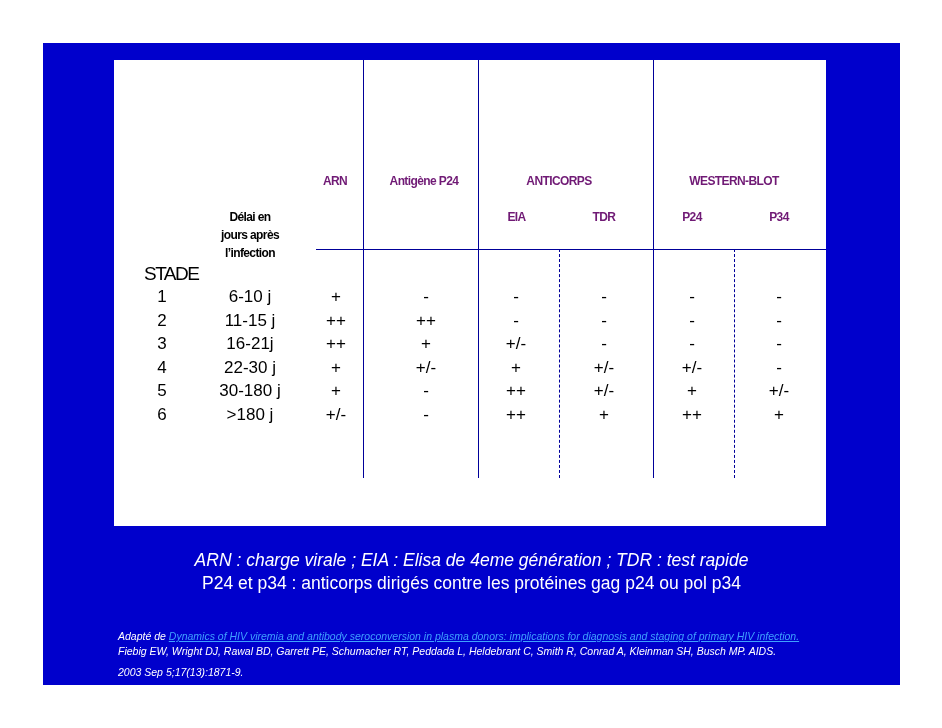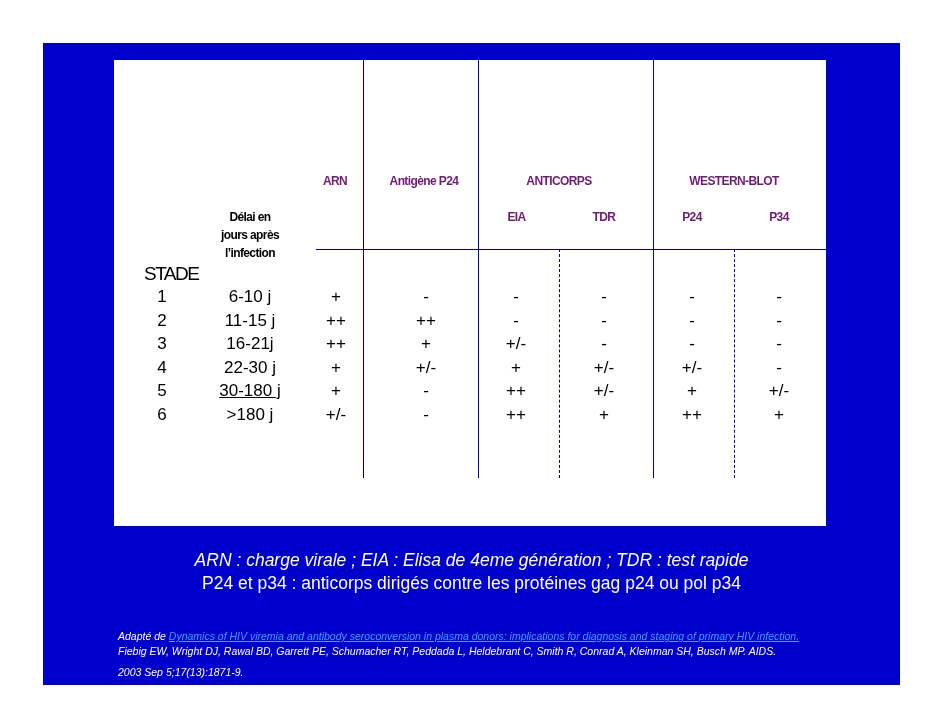--- a/index.html
+++ b/index.html
@@ -87,21 +87,21 @@
       <span class="cell" style="left:136px;">22-30 j</span>
       <span class="cell" style="left:222px;">+</span>
       <span class="cell" style="left:312px;">+/-</span>
       <span class="cell" style="left:402px;">+</span>
       <span class="cell" style="left:490px;">+/-</span>
       <span class="cell" style="left:578px;">+/-</span>
       <span class="cell" style="left:665px;">-</span>
     </div>
     <div class="row">
       <span class="cell" style="left:48px;">5</span>
-      <span class="cell" style="left:136px;text-decoration:underline;">30-180 j</span>
+      <span class="cell" style="left:136px;">30-180 j</span>
       <span class="cell" style="left:222px;">+</span>
       <span class="cell" style="left:312px;">-</span>
       <span class="cell" style="left:402px;">++</span>
       <span class="cell" style="left:490px;">+/-</span>
       <span class="cell" style="left:578px;">+</span>
       <span class="cell" style="left:665px;">+/-</span>
     </div>
     <div class="row">
       <span class="cell" style="left:48px;">6</span>
       <span class="cell" style="left:136px;">&gt;180 j</span>

